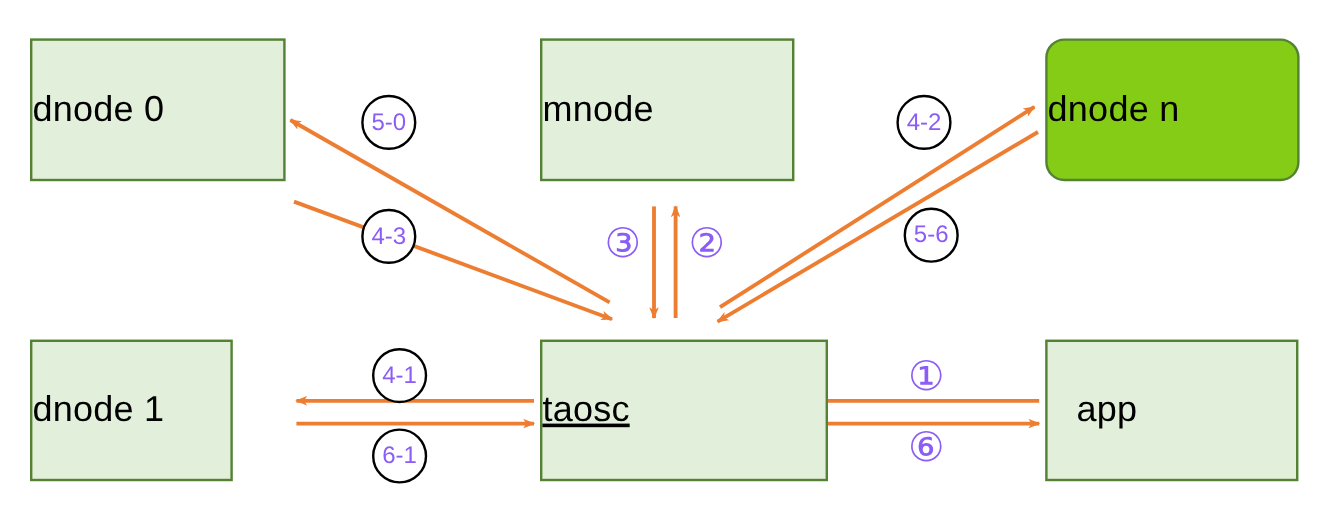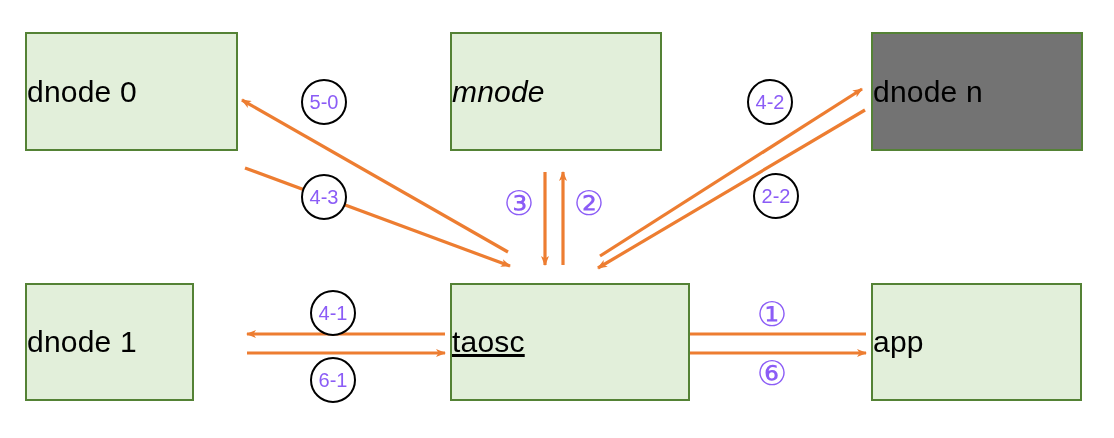--- a/index.html
+++ b/index.html
@@ -85,41 +85,41 @@
         <line x1="865" y1="110" x2="598" y2="268" stroke="#ed7d31"></line>
         <line x1="445" y1="334" x2="247" y2="334" stroke="#ed7d31"></line>
         <line x1="247" y1="353" x2="445" y2="353" stroke="#ed7d31"></line>
       </g>
   </svg>
 
   <div id="nodes-layer">
       <div class="node-box" style="left: 25px; top: 32px; width: 213px; height: 119px; background: rgb(226, 239, 218); border-color: rgb(84, 130, 53);">
         <span class="node-label">dnode 0</span>
       </div>
-      <div class="node-box" style="left: 450px; top: 32px; width: 212px; height: 119px; background: rgb(226, 239, 218); border-color: rgb(84, 130, 53); font-style: italic;">
+      <div class="node-box" style="left: 450px; top: 32px; width: 212px; height: 119px; background: rgb(226, 239, 218); border-color: rgb(84, 130, 53);">
         <span class="node-label">mnode</span>
       </div>
-      <div class="node-box" style="left: 871px; top: 32px; width: 212px; height: 119px; background: #737373; border-color: rgb(84, 130, 53);">
+      <div class="node-box" style="left: 871px; top: 32px; width: 212px; height: 119px; background: #84cc16; border-color: rgb(84, 130, 53); border-radius: 16px;">
         <span class="node-label">dnode n</span>
       </div>
       <div class="node-box" style="left: 25px; top: 283px; width: 169px; height: 118px; background: rgb(226, 239, 218); border-color: rgb(84, 130, 53);">
         <span class="node-label">dnode 1</span>
       </div>
       <div class="node-box" style="left: 450px; top: 283px; width: 240px; height: 118px; background: rgb(226, 239, 218); border-color: rgb(84, 130, 53); text-decoration: underline;">
         <span class="node-label">taosc</span>
       </div>
-      <div class="node-box" style="left: 871px; top: 283px; width: 211px; height: 118px; background: rgb(226, 239, 218); border-color: rgb(84, 130, 53);">
+      <div class="node-box" style="left: 871px; top: 283px; width: 211px; height: 118px; background: rgb(226, 239, 218); border-color: rgb(84, 130, 53); padding-left: 24px;">
         <span class="node-label">app</span>
       </div>
     </div>
   <div id="badges-layer">
       <div class="badge" style="left: 301px; top: 79px;">5-0</div>
       <div class="badge" style="left: 301px; top: 174px;">4-3</div>
       <div class="badge" style="left: 747px; top: 79px;">4-2</div>
-      <div class="badge" style="left: 753px; top: 173px;">2-2</div>
+      <div class="badge" style="left: 753px; top: 173px;">5-6</div>
       <div class="badge circled-num" style="left: 496px; top: 180px;">③</div>
       <div class="badge circled-num" style="left: 566px; top: 180px;">②</div>
       <div class="badge" style="left: 310px; top: 290px;">4-1</div>
       <div class="badge" style="left: 310px; top: 357px;">6-1</div>
       <div class="badge circled-num" style="left: 749px; top: 291px;">①</div>
       <div class="badge circled-num" style="left: 749px; top: 350px;">⑥</div>
     </div>
 
 </div>
 

